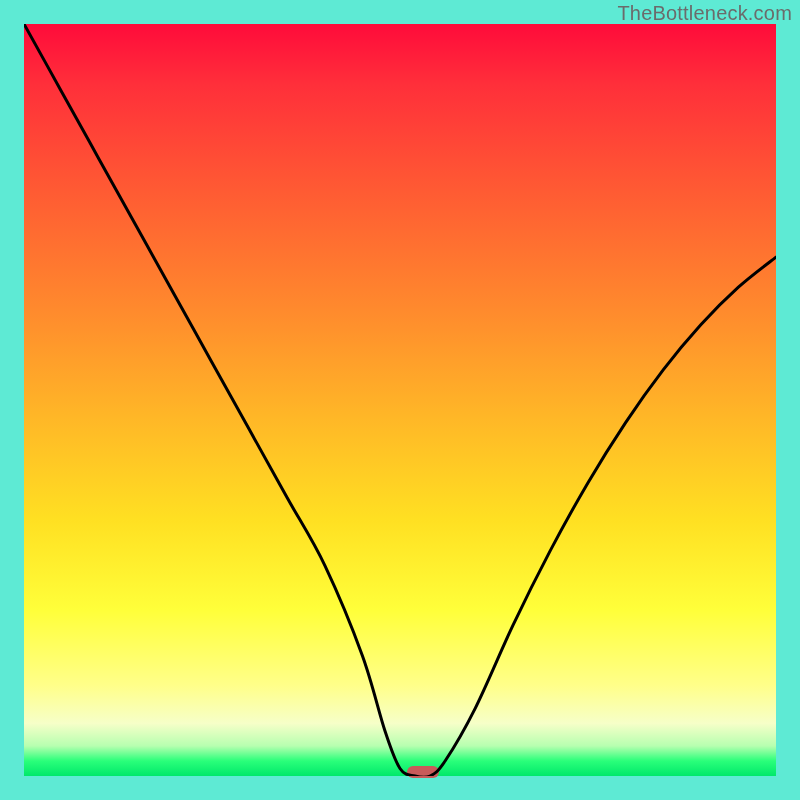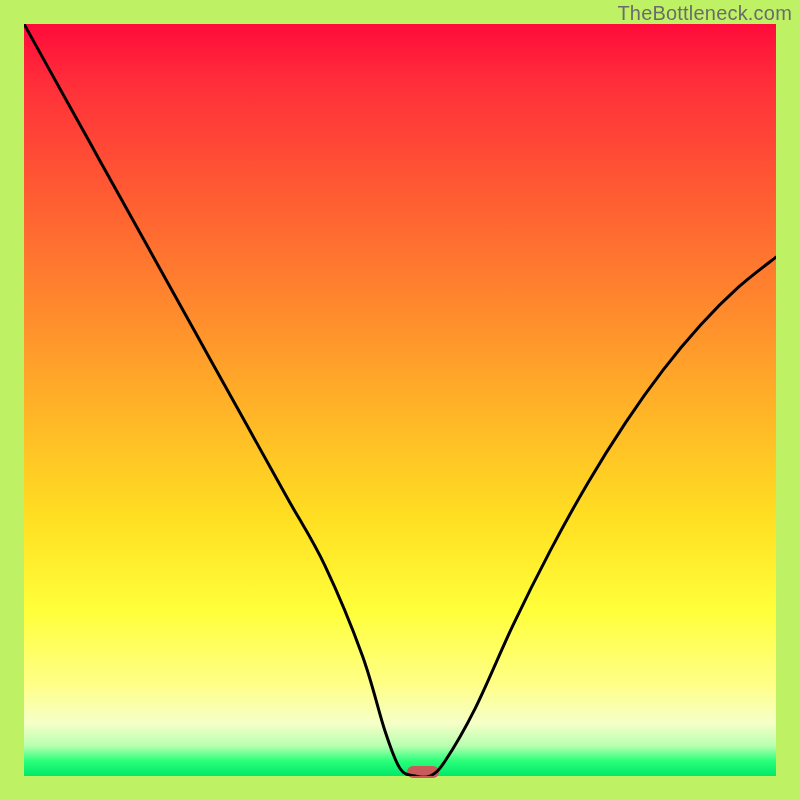--- a/index.html
+++ b/index.html
@@ -8,21 +8,21 @@
     width: 800px;
     height: 800px;
     background: #000;
     overflow: hidden;
     font-family: Arial, Helvetica, sans-serif;
   }
   .frame {
     position: relative;
     width: 800px;
     height: 800px;
-    background: #bef264;
+    background: #5eead4;
   }
   .watermark {
     position: absolute;
     top: 2px;
     right: 8px;
     color: #6b6b6b;
     font-size: 20px;
     font-weight: 500;
     letter-spacing: 0.2px;
     z-index: 10;

